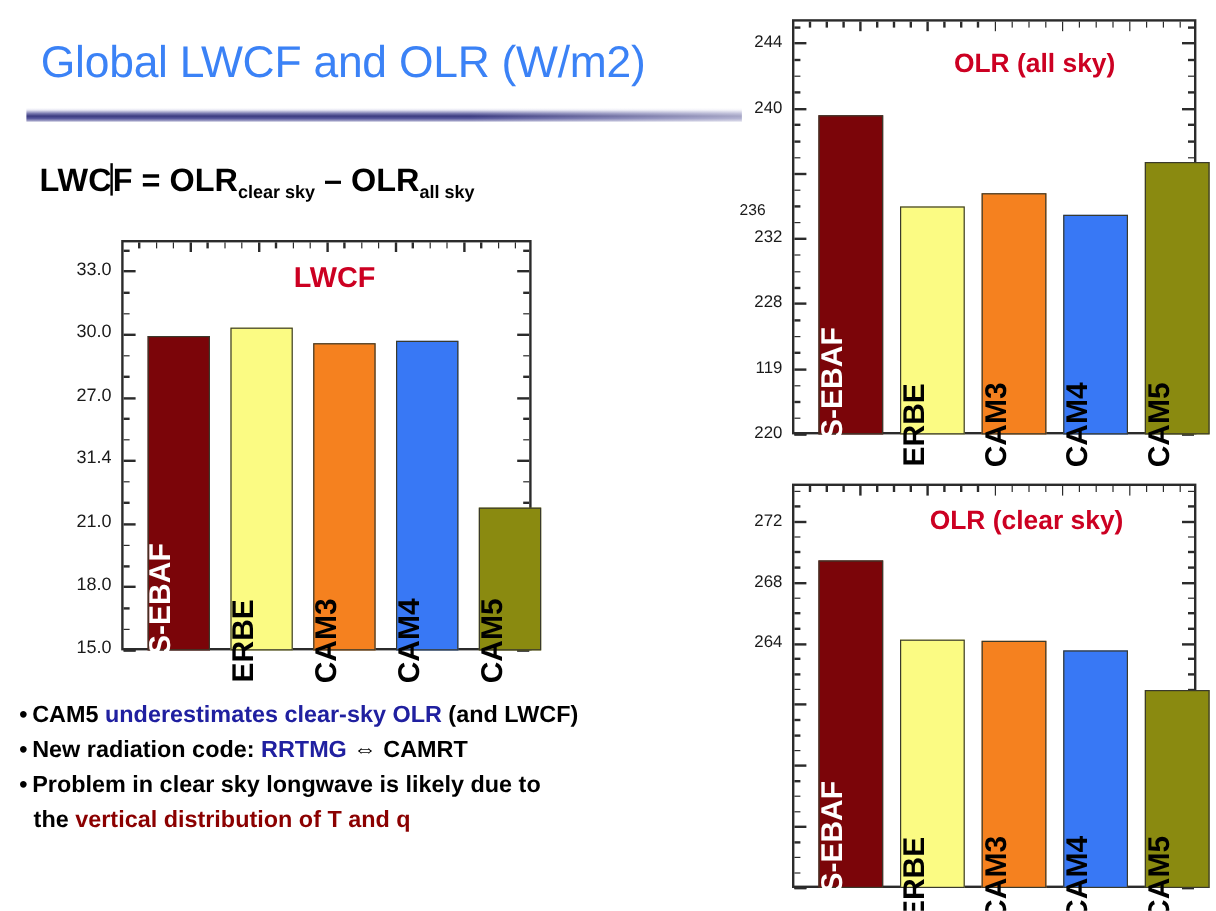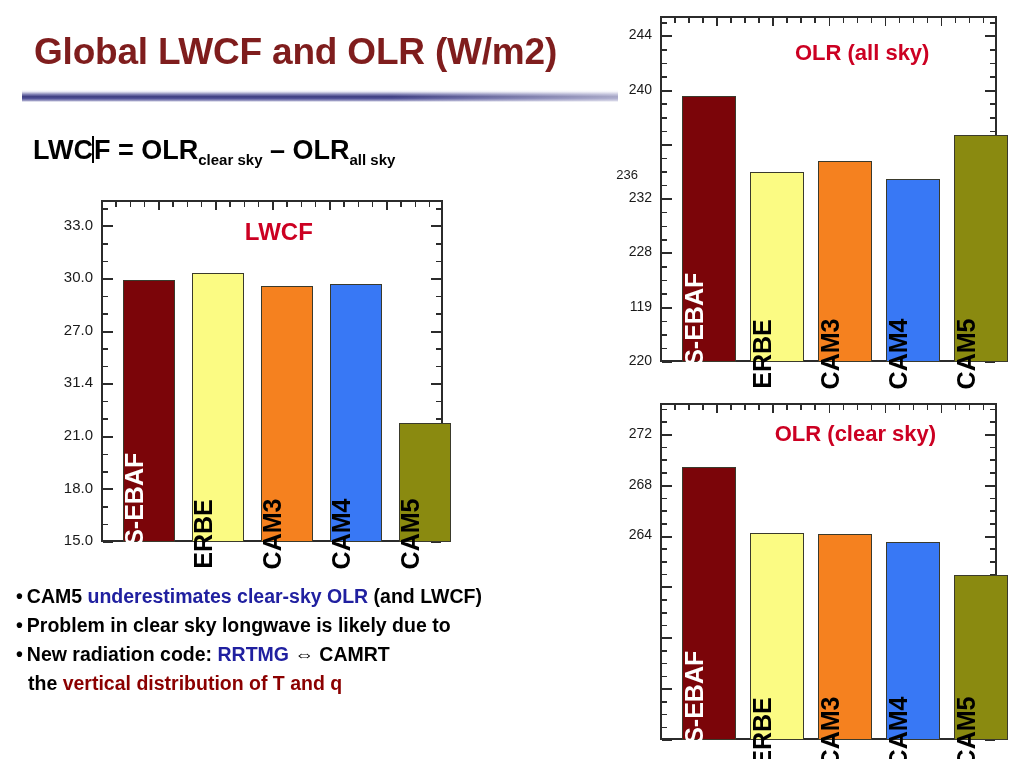--- a/index.html
+++ b/index.html
@@ -14,22 +14,22 @@
     font-family: "Liberation Sans", sans-serif;
     overflow: hidden;
   }
 
   
   #slide-title {
     position: absolute;
     left: 34px;
     top: 31px;
     font-size: 37px;
-    font-weight: bold;
-    color: #7f1d1d;
+    font-weight: normal;
+    color: #3b82f6;
     letter-spacing: -0.2px;
     white-space: nowrap;
   }
   #title-rule {
     position: absolute;
     left: 22px;
     top: 90px;
     width: 596px;
     height: 12px;
     background: linear-gradient(to bottom,
@@ -455,16 +455,16 @@
       <div class="bar-label" style="font-size: 25px; color: rgb(0, 0, 0); bottom: 0px;">CAM4</div>
     </div>
     <div class="bar" style="left: 954px; top: 574.679px; width: 54px; height: 165.321px; background: rgb(138, 138, 16);"></div>
     <div class="bar-label-wrap" style="position: absolute; left: 954px; width: 54px; top: 732px; height: 0px;">
       <div class="bar-label" style="font-size: 25px; color: rgb(0, 0, 0); bottom: 0px;">CAM5</div>
     </div>
   </div>
 
 <div id="bullets">
     <div class="bullet-line"><span class="dot">•</span><span style="color: rgb(0, 0, 0);">CAM5 </span><span style="color: rgb(32, 32, 160);">underestimates clear-sky OLR</span><span style="color: rgb(0, 0, 0);"> (and LWCF)</span></div>
+    <div class="bullet-line"><span class="dot">•</span><span style="color: rgb(0, 0, 0);">New radiation code: </span><span style="color: rgb(32, 32, 160);">RRTMG</span><span style="color: rgb(0, 0, 0);"> ⇔ CAMRT</span></div>
     <div class="bullet-line"><span class="dot">•</span><span style="color: rgb(0, 0, 0);">Problem in clear sky longwave is likely due to</span></div>
-    <div class="bullet-line"><span class="dot">•</span><span style="color: rgb(0, 0, 0);">New radiation code: </span><span style="color: rgb(32, 32, 160);">RRTMG</span><span style="color: rgb(0, 0, 0);"> ⇔ CAMRT</span></div>
     <div class="bullet-line indent"><span style="color: rgb(0, 0, 0);">the </span><span style="color: rgb(139, 0, 0);">vertical distribution of T and q</span></div>
   </div>
 
 </body></html>

